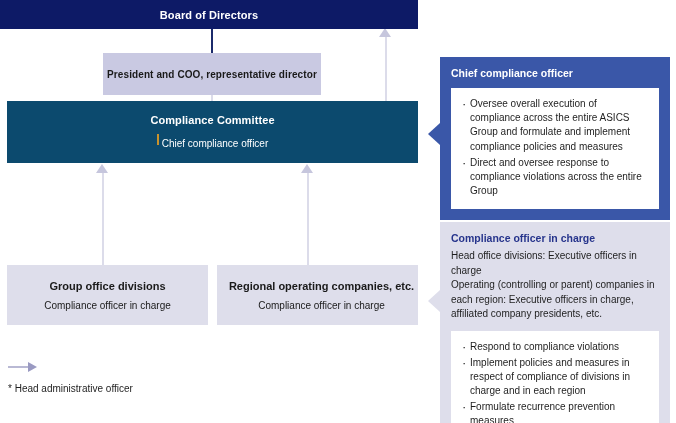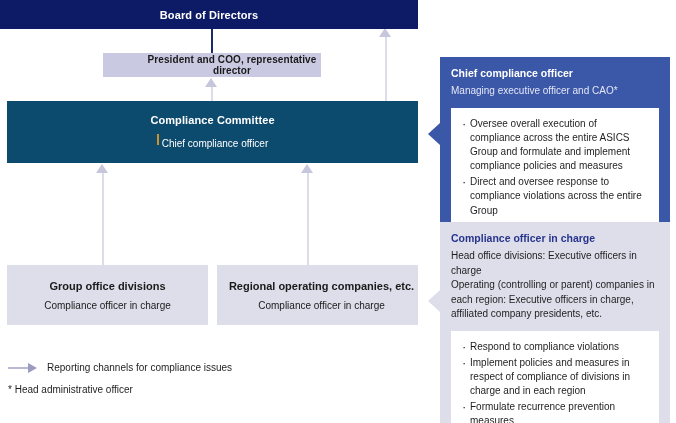--- a/index.html
+++ b/index.html
@@ -20,21 +20,21 @@
   .box-lilac  { background: #c9c9e2; color: #1a1a1a; }
   .box-pale   { background: #dedeeb; color: #1a1a1a; }
 
   .ttl-strong { font-weight: bold; font-size: 11px; letter-spacing: .1px; }
   .ttl-mid    { font-weight: bold; font-size: 10px; letter-spacing: .1px; }
   .sub-line   { font-size: 10px; font-weight: normal; }
 
   
   #board { left: 0px; top: 0px; width: 418px; height: 29px; }
   
-  #president { left: 103px; top: 53px; width: 218px; height: 24px; padding-left: 40px; }
+  #president { left: 103px; top: 53px; width: 218px; height: 42px; }
   
   #committee { left: 7px; top: 101px; width: 411px; height: 62px; }
   #committee .ttl-strong { margin-bottom: 7px; }
   .accent-row { position: relative; display: inline-block; padding-left: 5px; }
   .accent-bar { position: absolute; left: 0; top: 1px; width: 2px; height: 11px;
                 background: #c9922c; }
 
   
   #headoffice { left: 7px;  top: 265px; width: 201px; height: 60px; }
   #regional   { left: 217px; top: 265px; width: 201px; height: 60px; padding-left: 8px; }
@@ -134,21 +134,20 @@
   <div class="box box-pale" id="regional">
     <span class="bot-title">Regional operating companies, etc.</span>
     <span class="bot-sub">Compliance officer in charge</span>
   </div>
 
   <div class="notch" id="notch1"></div>
   <div class="notch notch-pale" id="notch2"></div>
 
   <div class="card" id="card1">
     <div class="card-h1">Chief compliance officer</div>
-    <div class="card-h2">Managing executive officer and CAO*</div>
     <div class="card-body">
       <ul>
         <li>Oversee overall execution of compliance across the entire ASICS Group and formulate and implement compliance policies and measures</li>
         <li>Direct and oversee response to compliance violations across the entire Group</li>
       </ul>
     </div>
   </div>
 
   <div class="card card-pale" id="card2">
     <div class="card-h1">Compliance officer in charge</div>
@@ -162,18 +161,17 @@
       </ul>
     </div>
   </div>
 
   <div id="legend">
     <div class="legend-row">
       <span class="legend-arrow">
         <span class="shaft"></span>
           <span class="head"></span>
       </span>
-      <span class="legend-txt">Reporting channels for compliance issues</span>
     </div>
     <div class="footnote">* Head administrative officer</div>
   </div>
 
 </div>
 
 </body></html>

